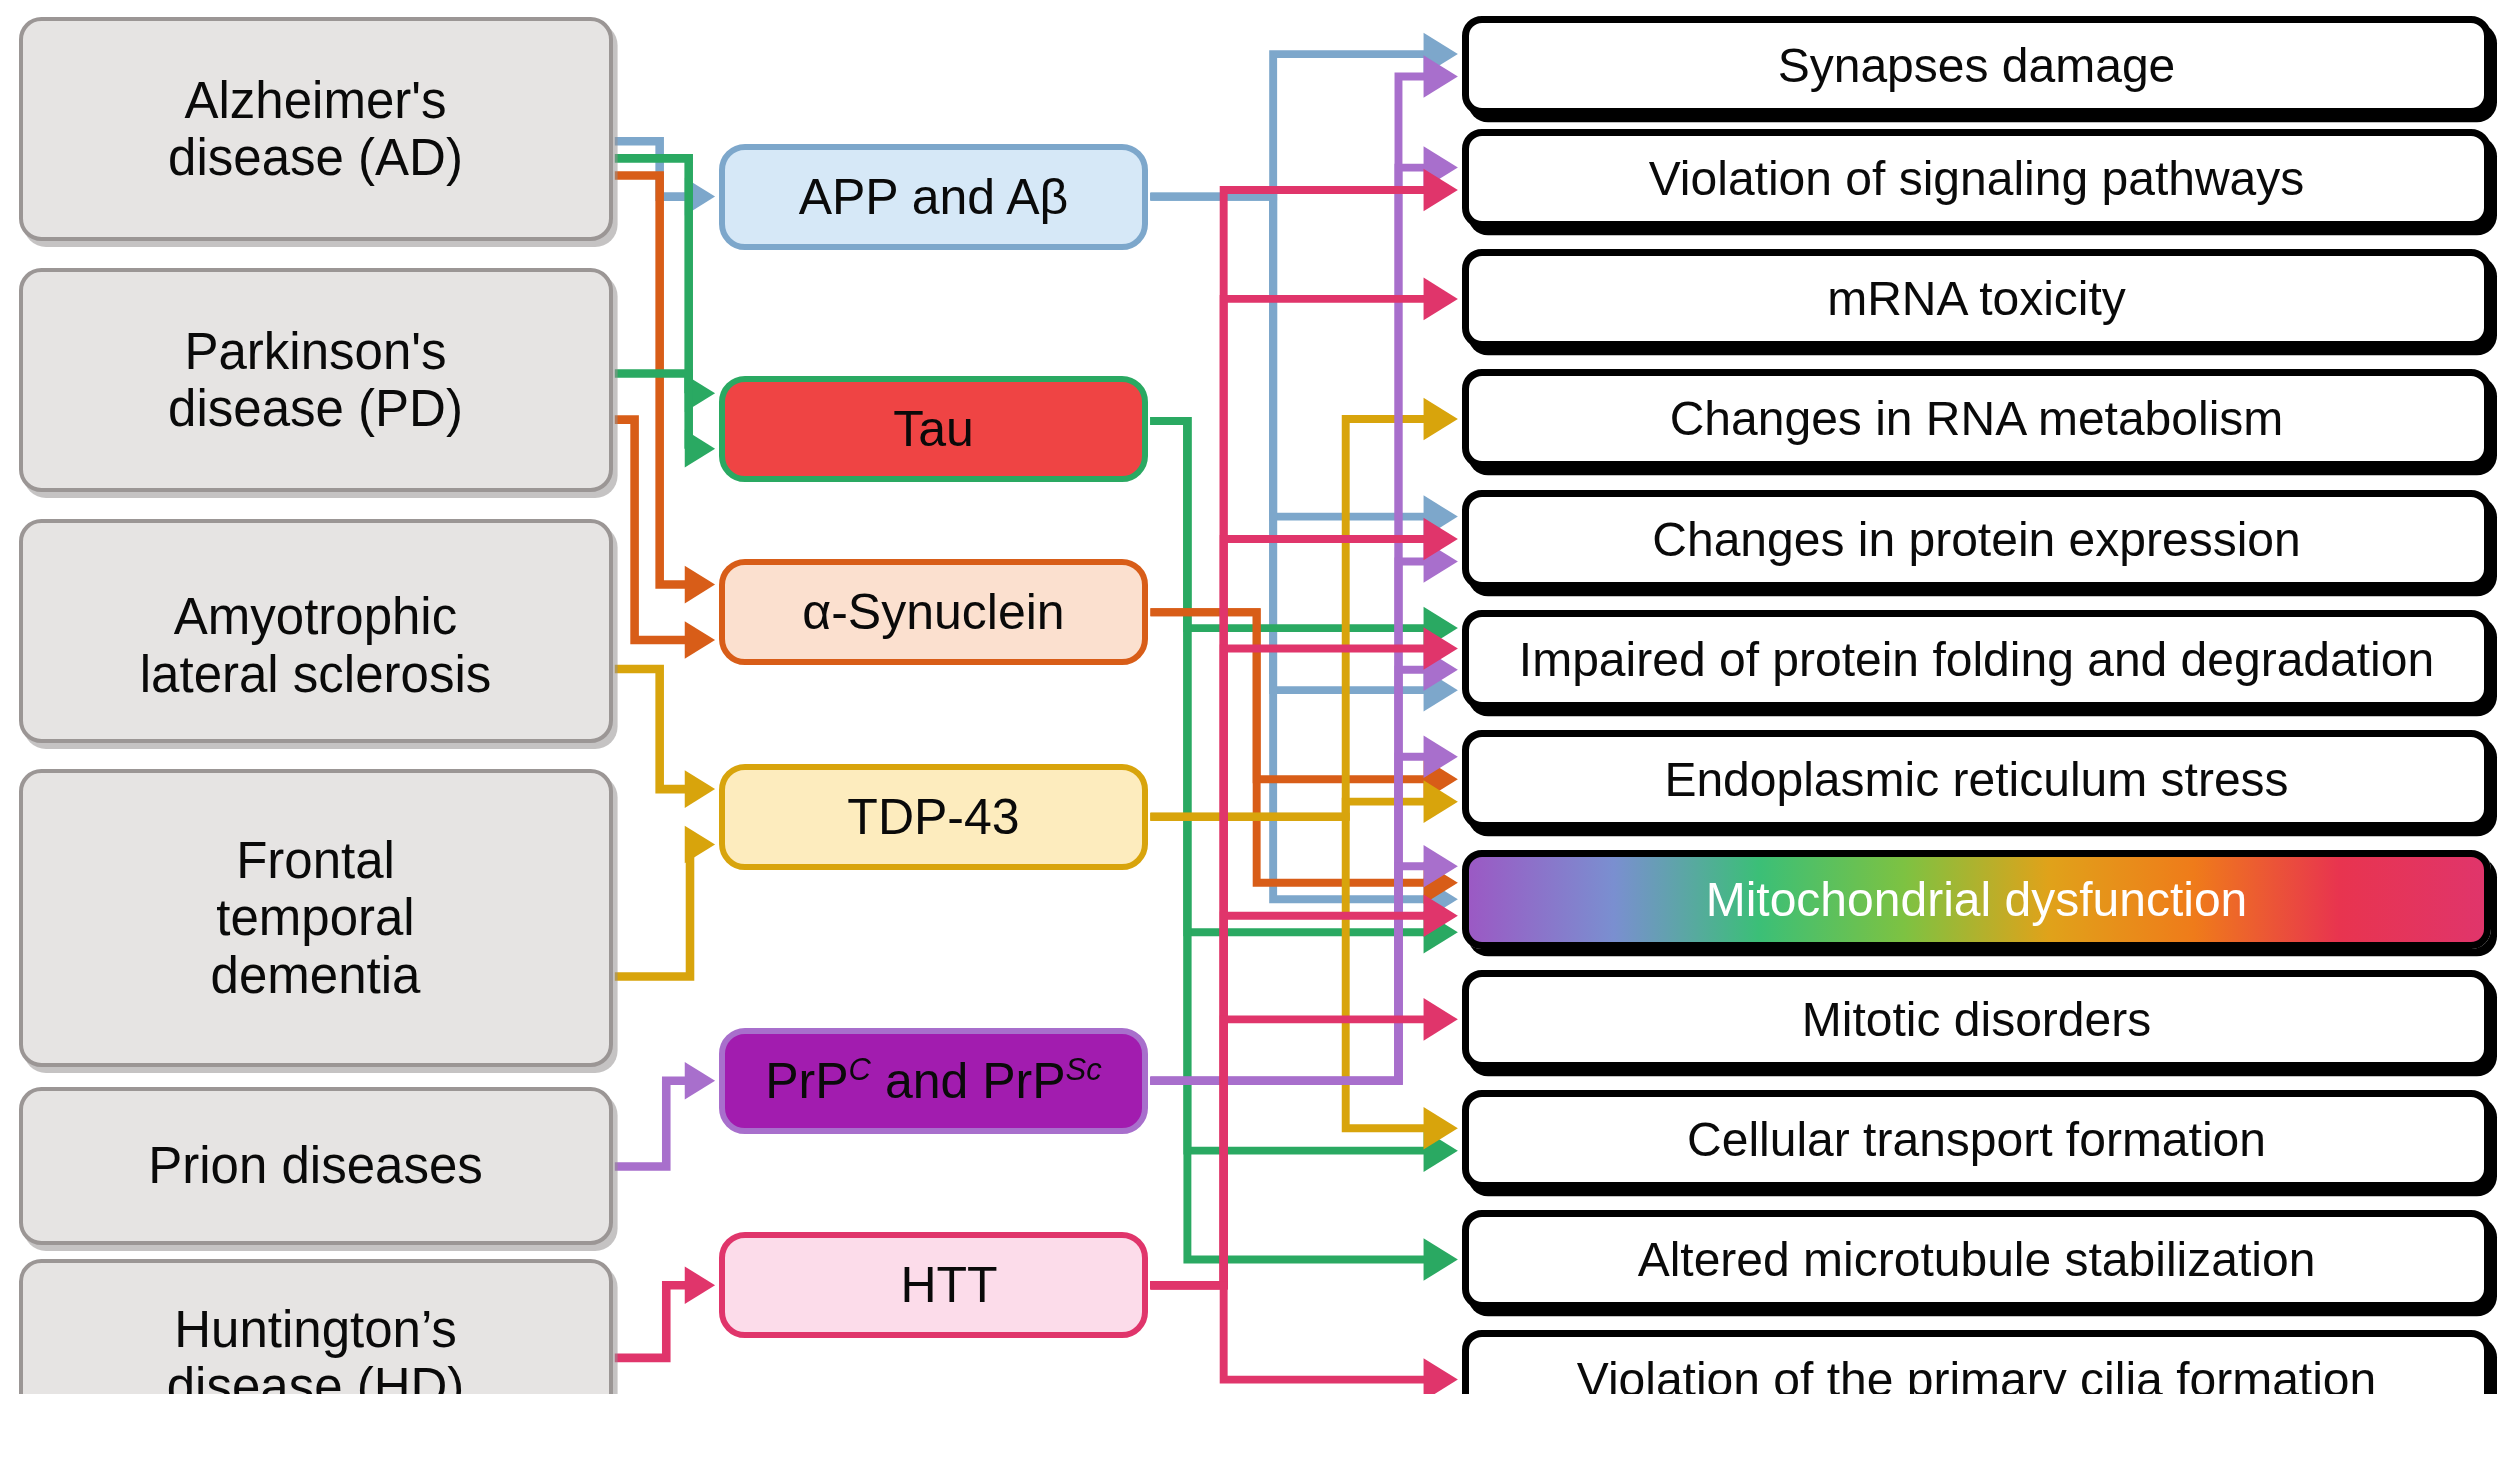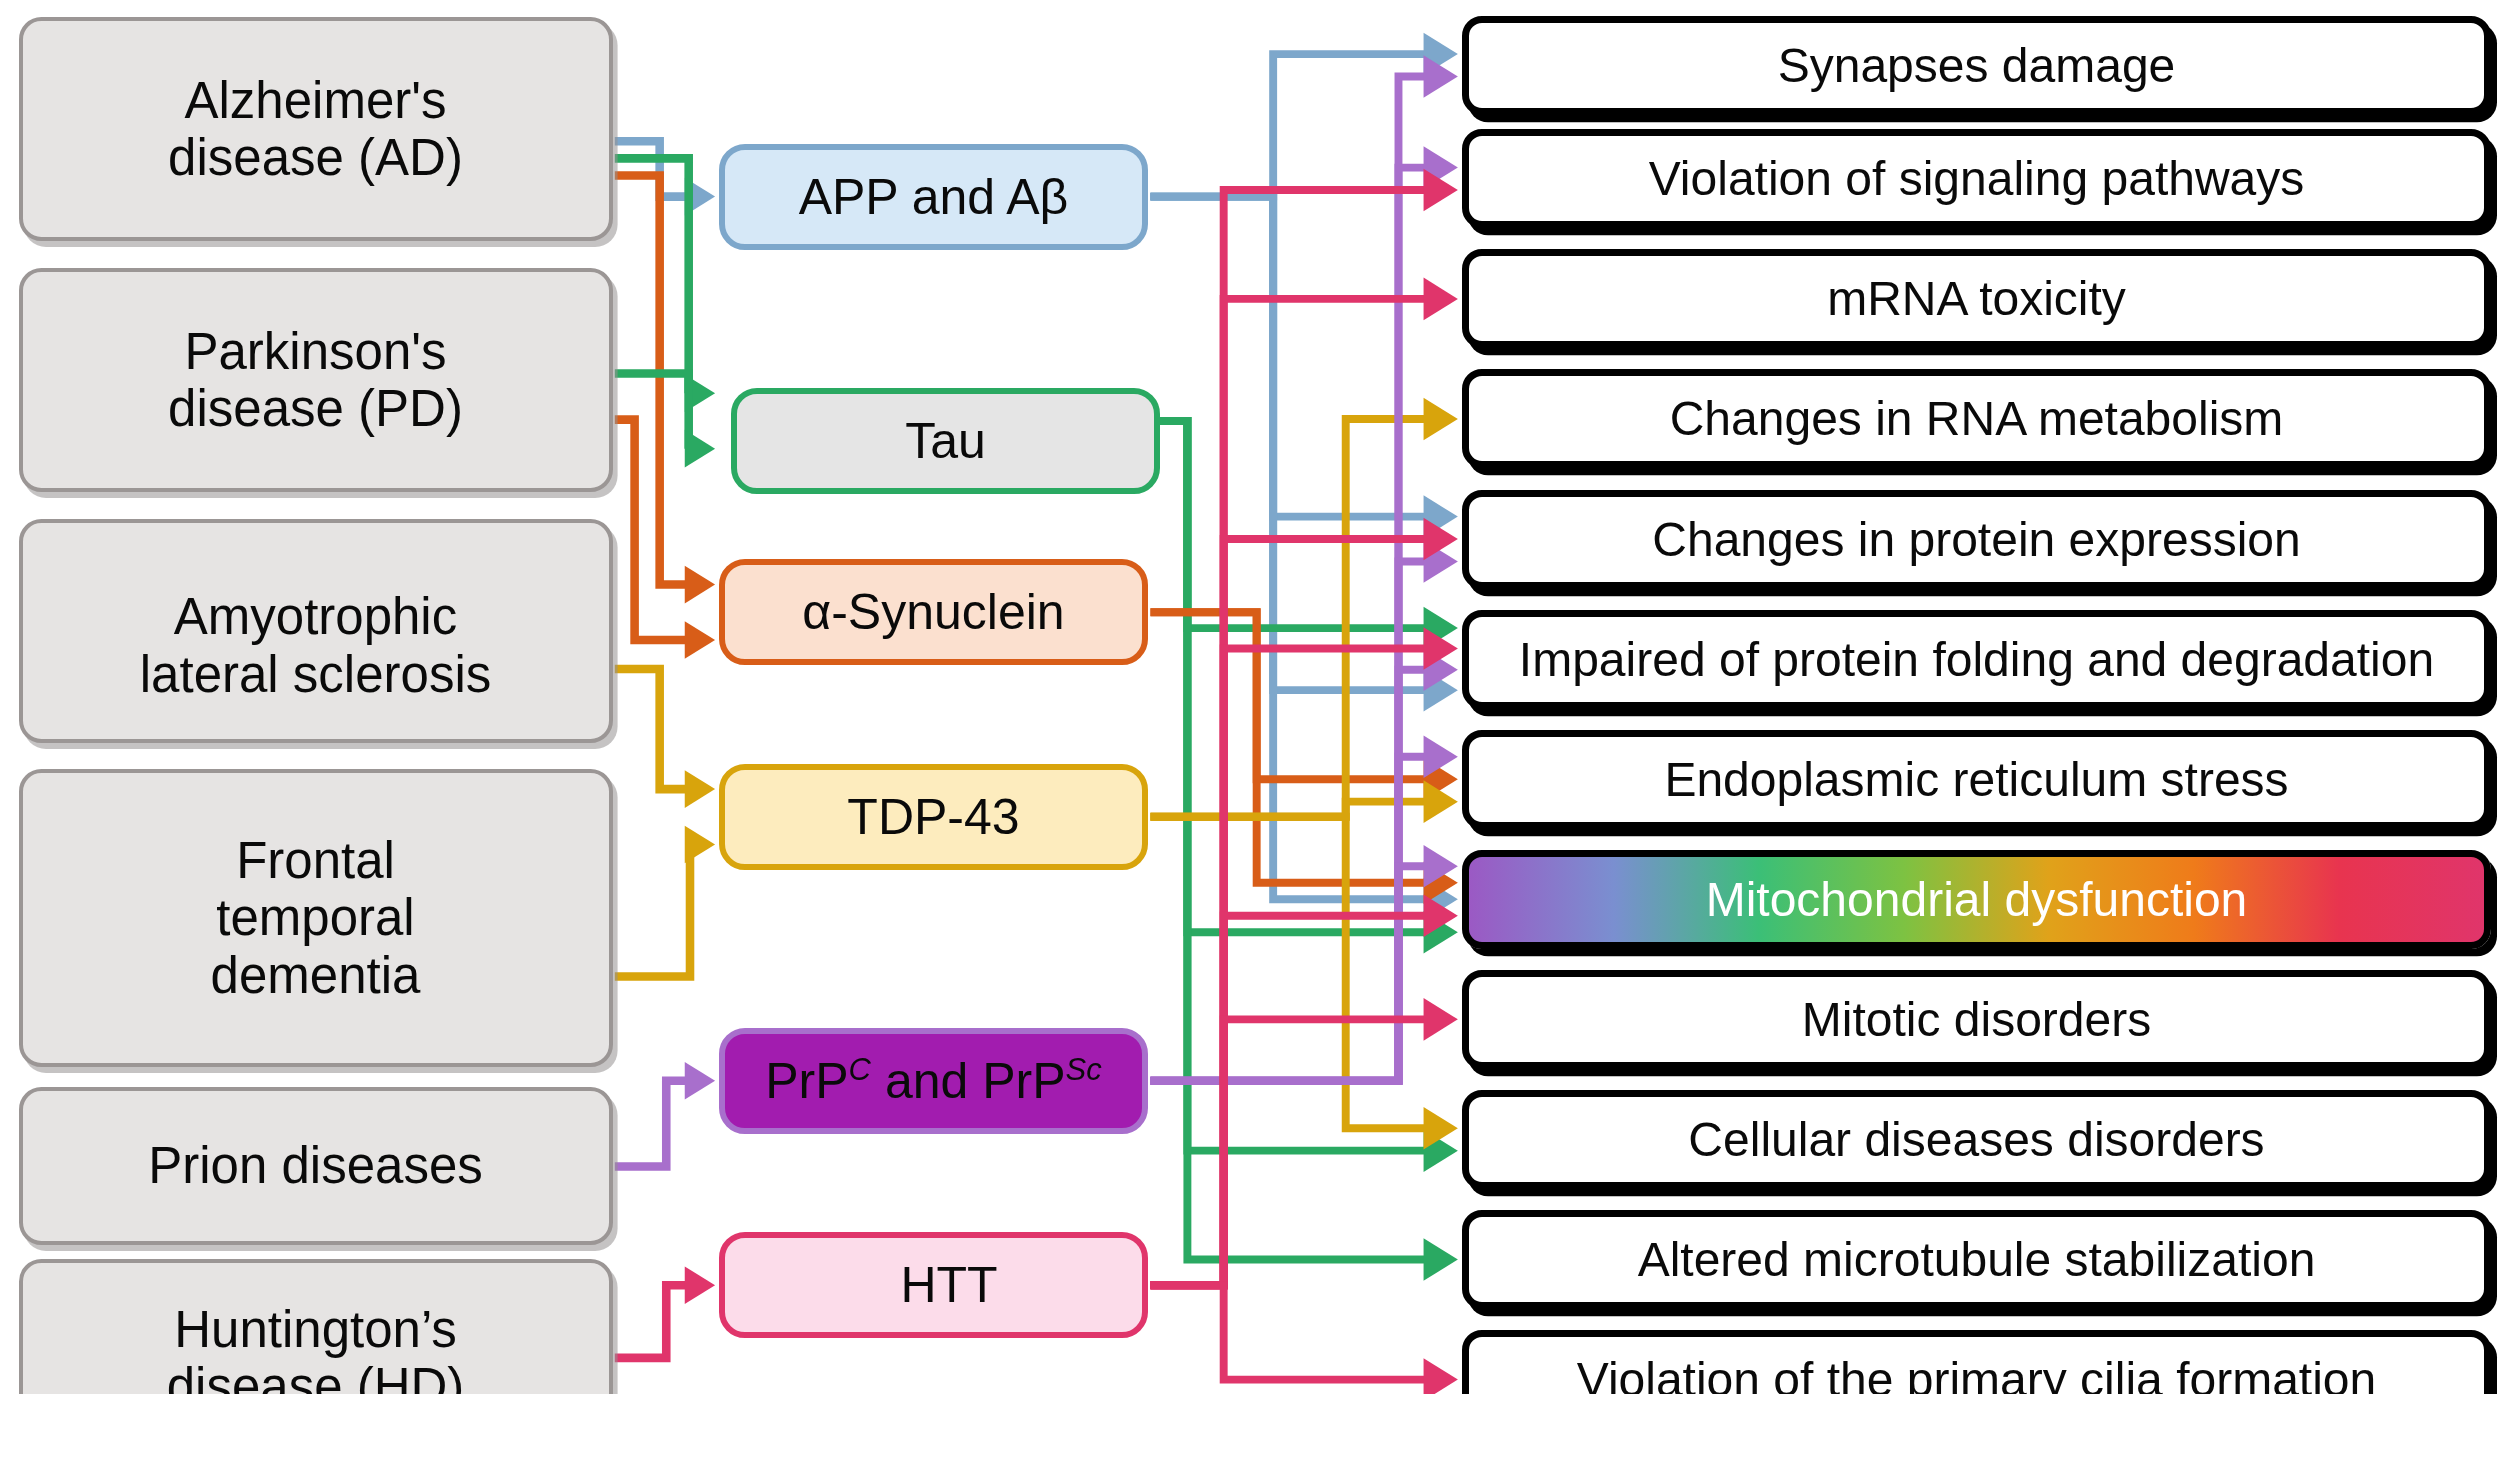--- a/index.html
+++ b/index.html
@@ -161,21 +161,21 @@
       </div>
       <div class="node disease" style="left: 18.5px; top: 1259px; width: 594px; height: 198px;">
         <span style="white-space: pre-line;">Huntington’s
 disease (HD)</span>
       </div>
     </div>
   <div id="protein-layer">
       <div class="node protein" style="left: 719px; top: 144px; width: 429px; height: 106px; background: rgb(214, 232, 247); border-color: rgb(125, 167, 203);">
         <span>APP and Aβ</span>
       </div>
-      <div class="node protein" style="left: 719px; top: 388px; width: 429px; height: 106px; background: #e5e5e5; border-color: rgb(42, 169, 98); margin-left: 12px;">
+      <div class="node protein" style="left: 719px; top: 376px; width: 429px; height: 106px; background: #ef4444; border-color: rgb(42, 169, 98);">
         <span>Tau</span>
       </div>
       <div class="node protein" style="left: 719px; top: 559px; width: 429px; height: 106px; background: rgb(251, 224, 207); border-color: rgb(216, 93, 24);">
         <span>α-Synuclein</span>
       </div>
       <div class="node protein" style="left: 719px; top: 764px; width: 429px; height: 106px; background: rgb(253, 236, 190); border-color: rgb(216, 164, 12);">
         <span>TDP-43</span>
       </div>
       <div class="node protein" style="left: 719px; top: 1028px; width: 429px; height: 106px; background: #a21caf; border-color: rgb(168, 111, 204);">
         <span>PrP<sup>C</sup> and PrP<sup>Sc</sup></span>
@@ -206,21 +206,21 @@
       <div class="node outcome" style="left: 1462px; top: 730px; width: 1029px; height: 99px;">
         <span>Endoplasmic reticulum stress</span>
       </div>
       <div class="node outcome gradient" style="left: 1462px; top: 850px; width: 1029px; height: 99px; background: linear-gradient(90deg, rgb(155, 89, 196), rgb(122, 143, 208), rgb(59, 191, 119), rgb(125, 194, 66), rgb(224, 162, 26), rgb(239, 123, 26), rgb(232, 52, 79), rgb(224, 53, 107)); justify-content: center;">
         <span>Mitochondrial dysfunction</span>
       </div>
       <div class="node outcome" style="left: 1462px; top: 970px; width: 1029px; height: 99px; text-align: center;">
         <span>Mitotic disorders</span>
       </div>
       <div class="node outcome" style="left: 1462px; top: 1090px; width: 1029px; height: 99px;">
-        <span>Cellular diseases disorders</span>
+        <span>Cellular transport formation</span>
       </div>
       <div class="node outcome" style="left: 1462px; top: 1210px; width: 1029px; height: 99px;">
         <span>Altered microtubule stabilization</span>
       </div>
       <div class="node outcome" style="left: 1462px; top: 1330px; width: 1029px; height: 99px;">
         <span>Violation of the primary cilia formation</span>
       </div>
     </div>
 </div>
 

